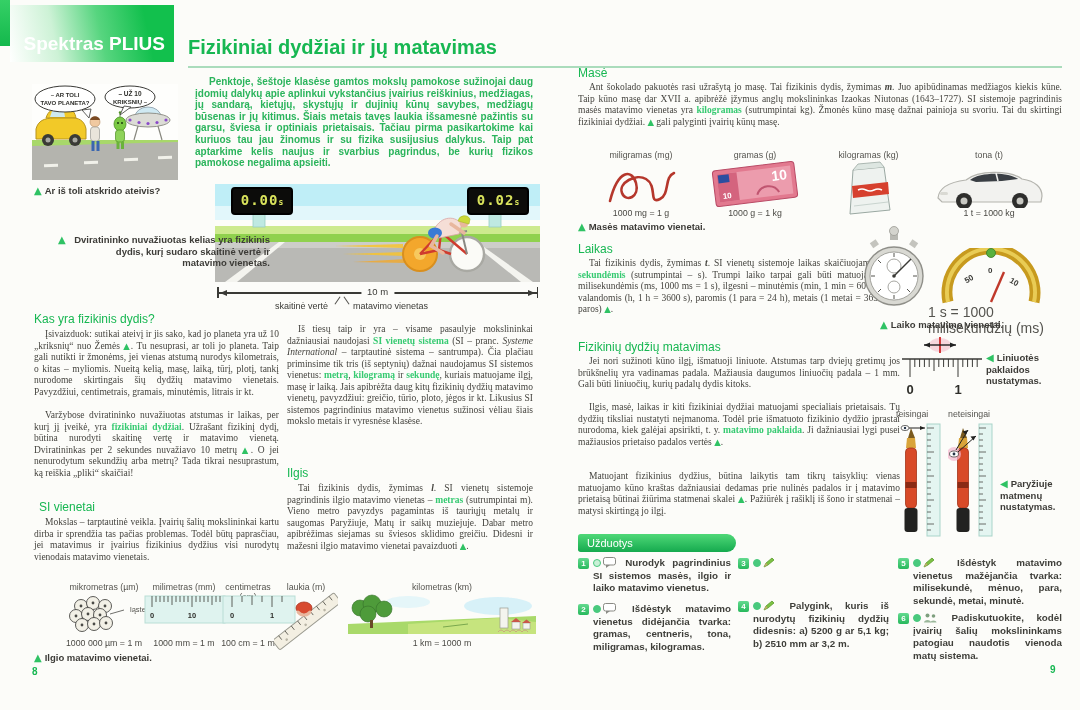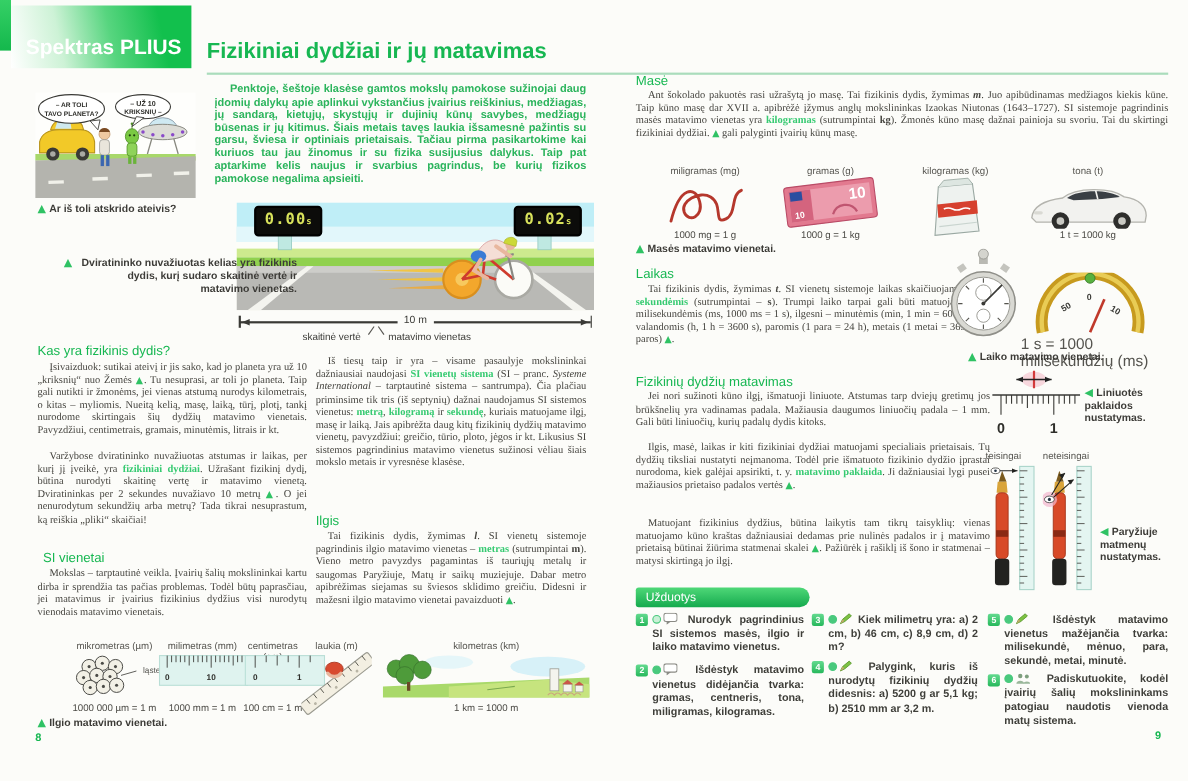--- a/index.html
+++ b/index.html
@@ -14,21 +14,21 @@
          color:#fff;font-weight:bold;font-size:19px;}
   .page-title{left:188px;top:36px;font-size:20px;font-weight:bold;color:#17b752;}
   .title-rule{left:188px;top:66px;width:874px;height:2px;background:#aadcbc;}
   
   .serif{font-family:"Liberation Serif",serif;font-size:9.5px;line-height:11.5px;color:#45443f;text-align:justify;}
   .ind{text-indent:11px;}
   .intro{left:195px;top:76px;width:338px;font-size:10px;line-height:11.6px;font-weight:bold;
          color:#2bb45c;text-align:justify;text-indent:14px;}
   .h-green{font-weight:normal;font-size:12px;color:#17b752;}
   .hl{color:#36ca71;font-weight:bold;}
-  .b{font-weight:bold;} .i{font-style:italic;} .bi{font-weight:bold;font-style:italic;}
+  .b{font-weight:normal;} .i{font-style:italic;} .bi{font-weight:bold;font-style:italic;}
   .tri{color:#2fc264;font-family:"DejaVu Sans",sans-serif;font-size:8.5px;}
   .cap{font-size:9.5px;font-weight:bold;color:#3c3b37;line-height:11.5px;}
   .mark{color:#2fc264;font-family:"DejaVu Sans",sans-serif;font-size:10px;margin-right:3px;}
   .unit-label{font-size:8.8px;color:#55544f;text-align:center;}
   .conv{font-size:8.8px;color:#4a4944;text-align:center;}
   .pageno{font-size:10px;font-weight:bold;color:#17b752;}
   
   .timer{background:#0c0c0a;border-radius:4px;border:2px solid #000;color:#d9e35c;
          font-family:"DejaVu Sans Mono",monospace;font-weight:bold;font-size:14px;
          text-align:center;line-height:22px;letter-spacing:1px;}
@@ -558,21 +558,20 @@
           <polygon points="3,8 3,11 7,8" fill="#8a8a84"></polygon>
         </svg></span>
     <span>Išdėstyk matavimo vienetus didėjančia tvarka: gramas, centneris, tona, miligramas, kilogramas.</span>
   </div>
   <div class="abs task" style="left:738px;top:557px;width:151px">
     <span class="tnum">3</span>
     <span class="ticons"><span class="dot fill"></span><svg class="ic" width="12" height="11" viewBox="0 0 12 11">
           <path d="M1,10 L3,6 L9,1 L11,3 L5,8 Z" fill="#7dc243" stroke="#5a9a2e" stroke-width="0.8"></path>
           <path d="M1,10 L3,6 L4.5,7.5 Z" fill="#caa66e"></path>
         </svg></span>
-    <span>Kiek milimetrų yra: a) 2 cm, b) 46 cm, c) 8,9 cm, d) 2 m?</span>
   </div>
   <div class="abs task" style="left:738px;top:600px;width:151px">
     <span class="tnum">4</span>
     <span class="ticons"><span class="dot fill"></span><svg class="ic" width="12" height="11" viewBox="0 0 12 11">
           <path d="M1,10 L3,6 L9,1 L11,3 L5,8 Z" fill="#7dc243" stroke="#5a9a2e" stroke-width="0.8"></path>
           <path d="M1,10 L3,6 L4.5,7.5 Z" fill="#caa66e"></path>
         </svg></span>
     <span>Palygink, kuris iš nurodytų fizikinių dydžių didesnis: a) 5200 g ar 5,1 kg; b) 2510 mm ar 3,2 m.</span>
   </div>
   <div class="abs task" style="left:898px;top:557px;width:164px">

